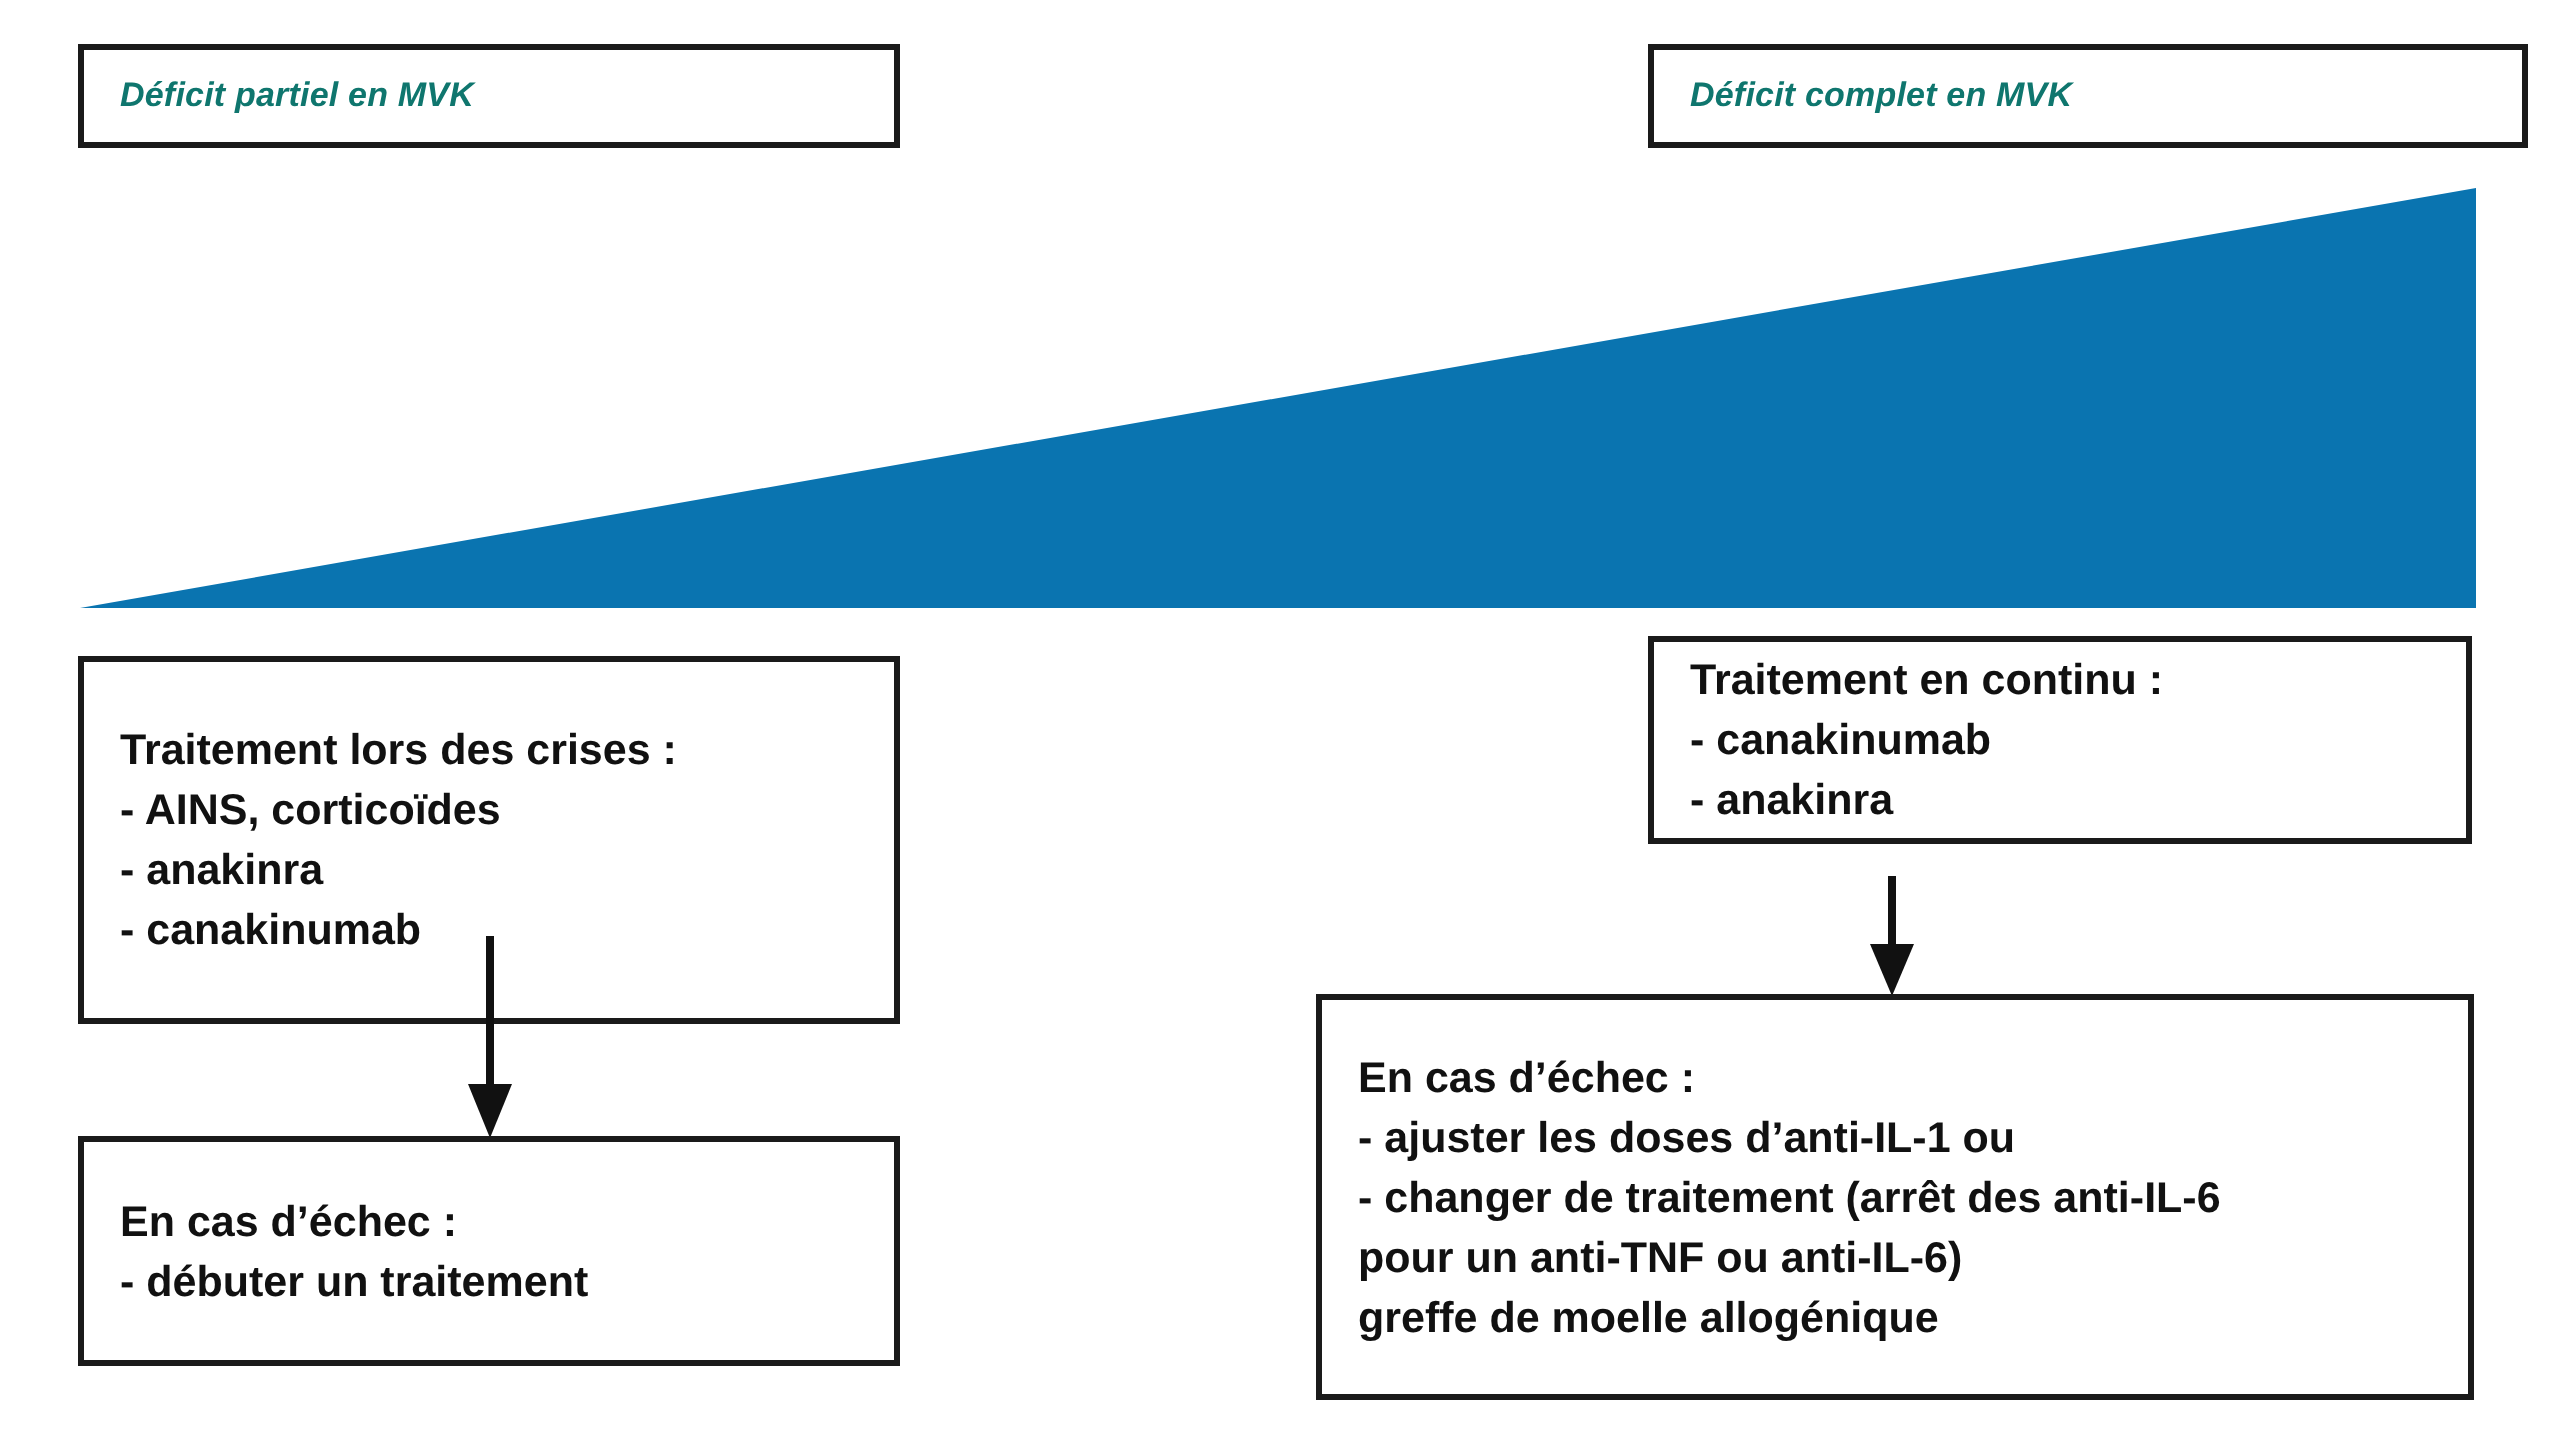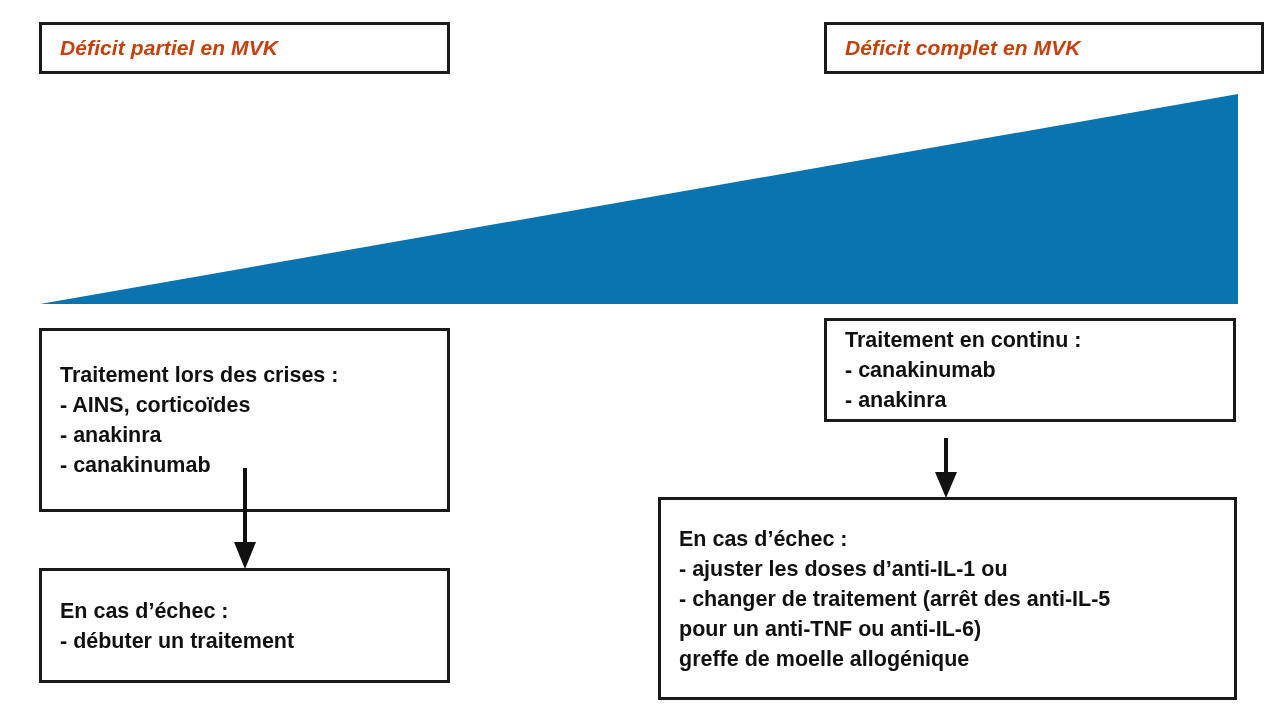--- a/index.html
+++ b/index.html
@@ -28,24 +28,24 @@
     position: absolute;
     left: 18px;
     right: 10px;
     top: 50%;
     transform: translateY(-50%);
   }
 
   
   .header-box { }
   .header-text {
-    font-size: 21px;
+    font-size: 17px;
     font-style: italic;
     font-weight: 700;
-    color: #c2410c;
+    color: #0f766e;
     letter-spacing: 0.1px;
     white-space: nowrap;
   }
 
   
   .line {
     font-size: 21.5px;
     font-weight: 700;
     color: #111111;
     line-height: 30px;
@@ -143,19 +143,19 @@
     <svg width="28" height="61" viewBox="0 0 28 61" aria-hidden="true">
       <line x1="14" y1="0" x2="14" y2="40" stroke="#111111" stroke-width="4"></line>
       <polygon points="14,60 3,34 25,34" fill="#111111"></polygon>
     </svg>
   </div>
 
   <div class="box" id="box-fail-right">
     <div class="box-inner">
       <div class="line light">En cas d’échec :</div>
       <div class="line light">- ajuster les doses d’anti-IL-1 ou</div>
-      <div class="line light">- changer de traitement (arrêt des anti-IL-5</div>
+      <div class="line light">- changer de traitement (arrêt des anti-IL-6</div>
       <div class="line light">pour un anti-TNF ou anti-IL-6)</div>
       <div class="line light">greffe de moelle allogénique</div>
     </div>
   </div>
 
 </div>
 
 </body></html>

